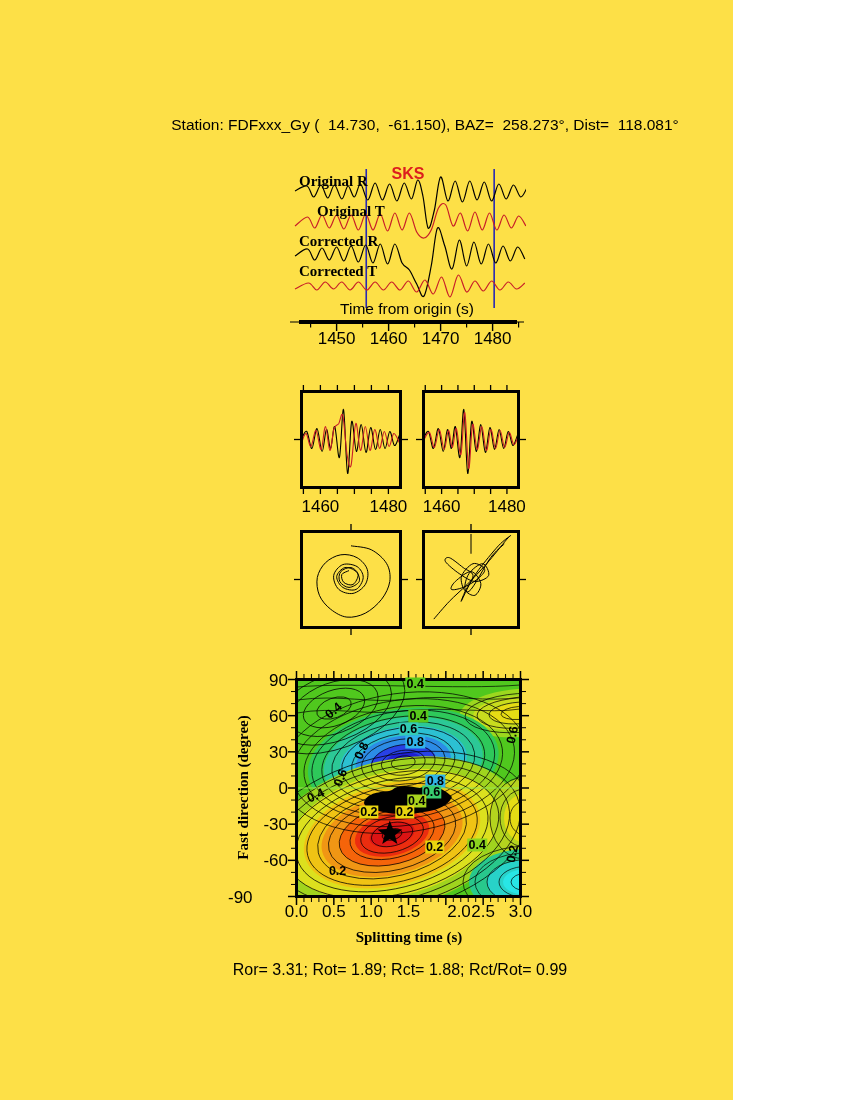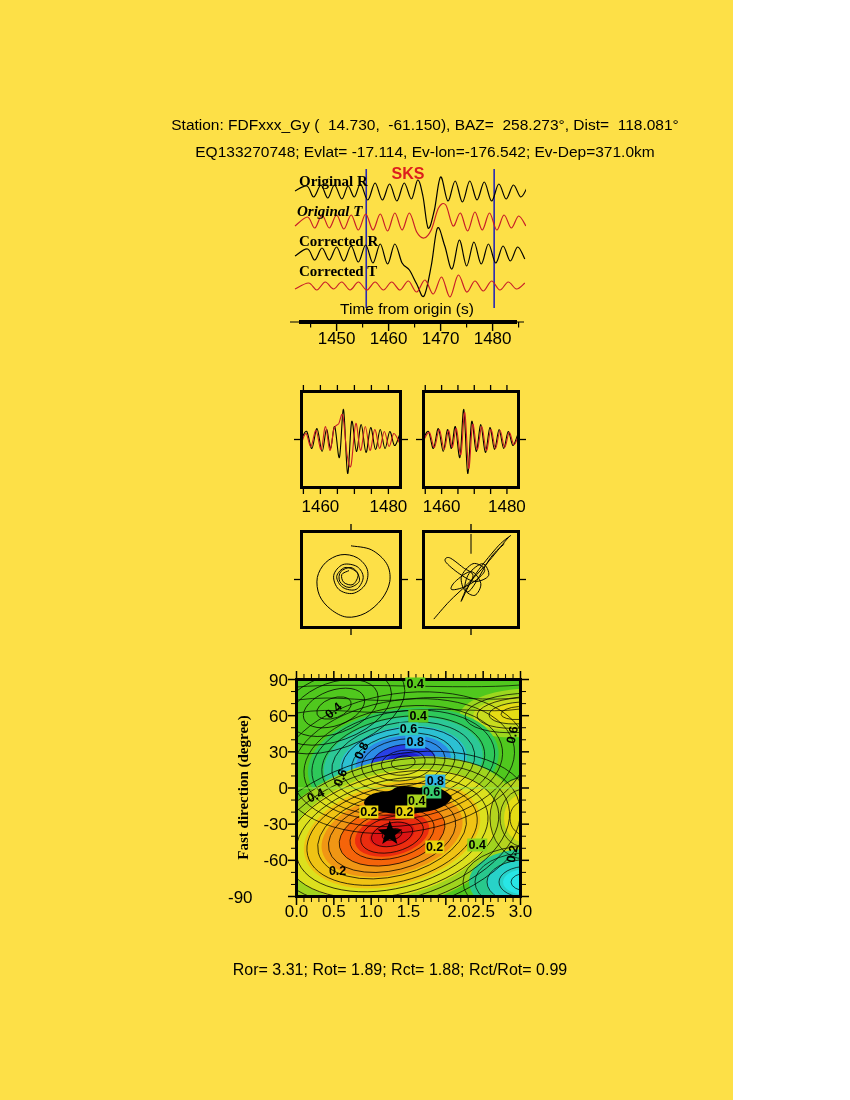--- a/index.html
+++ b/index.html
@@ -285,27 +285,26 @@
       <line x1="522" y1="715.6666666666666" x2="529" y2="715.6666666666666" stroke="#000" stroke-width="1.5"></line>
       <line x1="295" y1="703.6111111111111" x2="291" y2="703.6111111111111" stroke="#000" stroke-width="1"></line>
       <line x1="522" y1="703.6111111111111" x2="526" y2="703.6111111111111" stroke="#000" stroke-width="1"></line>
       <line x1="295" y1="691.5555555555555" x2="291" y2="691.5555555555555" stroke="#000" stroke-width="1"></line>
       <line x1="522" y1="691.5555555555555" x2="526" y2="691.5555555555555" stroke="#000" stroke-width="1"></line>
       <line x1="295" y1="679.5" x2="288" y2="679.5" stroke="#000" stroke-width="1.5"></line>
       <line x1="522" y1="679.5" x2="529" y2="679.5" stroke="#000" stroke-width="1.5"></line>
     </svg>
 
   <div class="abs sans hdr ctr pre" style="left:0;top:116;width:850px;top:116px;">Station: FDFxxx_Gy (  14.730,  -61.150), BAZ=  258.273°, Dist=  118.081°</div>
-  <div class="abs sans hdr ctr pre" style="left:0;top:143px;width:850px;">EQ133270748; Evlat= -17.114, Ev-lon=-176.542; Ev-Dep=371.0km</div>
 
   <div class="abs sans" style="left:408px;top:165px;transform:translateX(-50%);font-weight:bold;font-size:16px;color:#dc1e1e;">SKS</div>
 
   <div id="trace-labels">
       <div class="abs serifb tracelabel" style="left:299px;top:174px;">Original R</div>
-      <div class="abs serifb tracelabel" style="left:297px;top:204px;font-style:italic;">Original T</div>
+      <div class="abs serifb tracelabel" style="left:317px;top:204px;">Original T</div>
       <div class="abs serifb tracelabel" style="left:299px;top:234px;">Corrected R</div>
       <div class="abs serifb tracelabel" style="left:299px;top:264px;text-align:center;">Corrected T</div>
     </div>
 
   <div class="abs sans" style="left:407px;top:300px;transform:translateX(-50%);font-size:15.5px;color:#000;">Time from origin (s)</div>
 
   <div id="tick-labels">
       <div class="abs ticklabel" style="left:311.6px;top:330px;width:50px;text-align:center;">1450</div>
       <div class="abs ticklabel" style="left:363.6px;top:330px;width:50px;text-align:center;">1460</div>
       <div class="abs ticklabel" style="left:415.6px;top:330px;width:50px;text-align:center;">1470</div>
@@ -326,20 +325,21 @@
       <div class="abs ticklabel" style="left:346.16666666666663px;top:903px;width:50px;text-align:center;">1.0</div>
       <div class="abs ticklabel" style="left:383.5px;top:903px;width:50px;text-align:center;">1.5</div>
       <div class="abs ticklabel" style="left:420.8333333333333px;top:903px;width:50px;text-align:right;">2.0</div>
       <div class="abs ticklabel" style="left:458.1666666666667px;top:903px;width:50px;text-align:center;">2.5</div>
       <div class="abs ticklabel" style="left:495.5px;top:903px;width:50px;text-align:center;">3.0</div>
     </div>
 
 
   <div class="abs serifb ctr" style="left:133px;top:779px;width:220px;font-size:15px;color:#000;transform:rotate(-90deg);">Fast direction (degree)</div>
 
+  <div class="abs serifb ctr" style="left:296px;top:929px;width:226px;font-size:15px;color:#000;">Splitting time (s)</div>
 
   <div class="abs sans ctr" style="left:0;top:961px;width:800px;font-size:16px;color:#000;">Ror= 3.31; Rot= 1.89; Rct= 1.88; Rct/Rot= 0.99</div>
 
   <div id="contour-chips">
       <div class="abs chip" style="left:415.2px;top:684.3px;background:#58c81c;transform:translate(-50%,-50%) rotate(0deg);">0.4</div>
       <div class="abs chip" style="left:418.2px;top:715.7px;background:#58c81c;transform:translate(-50%,-50%) rotate(0deg);">0.4</div>
       <div class="abs chip" style="left:408.5px;top:728.9px;background:#34ccb4;transform:translate(-50%,-50%) rotate(0deg);">0.6</div>
       <div class="abs chip" style="left:415.2px;top:742.2px;background:#30b4e8;transform:translate(-50%,-50%) rotate(0deg);">0.8</div>
       <div class="abs chip" style="left:362.2px;top:750.6px;transform:translate(-50%,-50%) rotate(-65deg);">0.8</div>
       <div class="abs chip" style="left:333.8px;top:710.8px;transform:translate(-50%,-50%) rotate(-40deg);">0.4</div>

